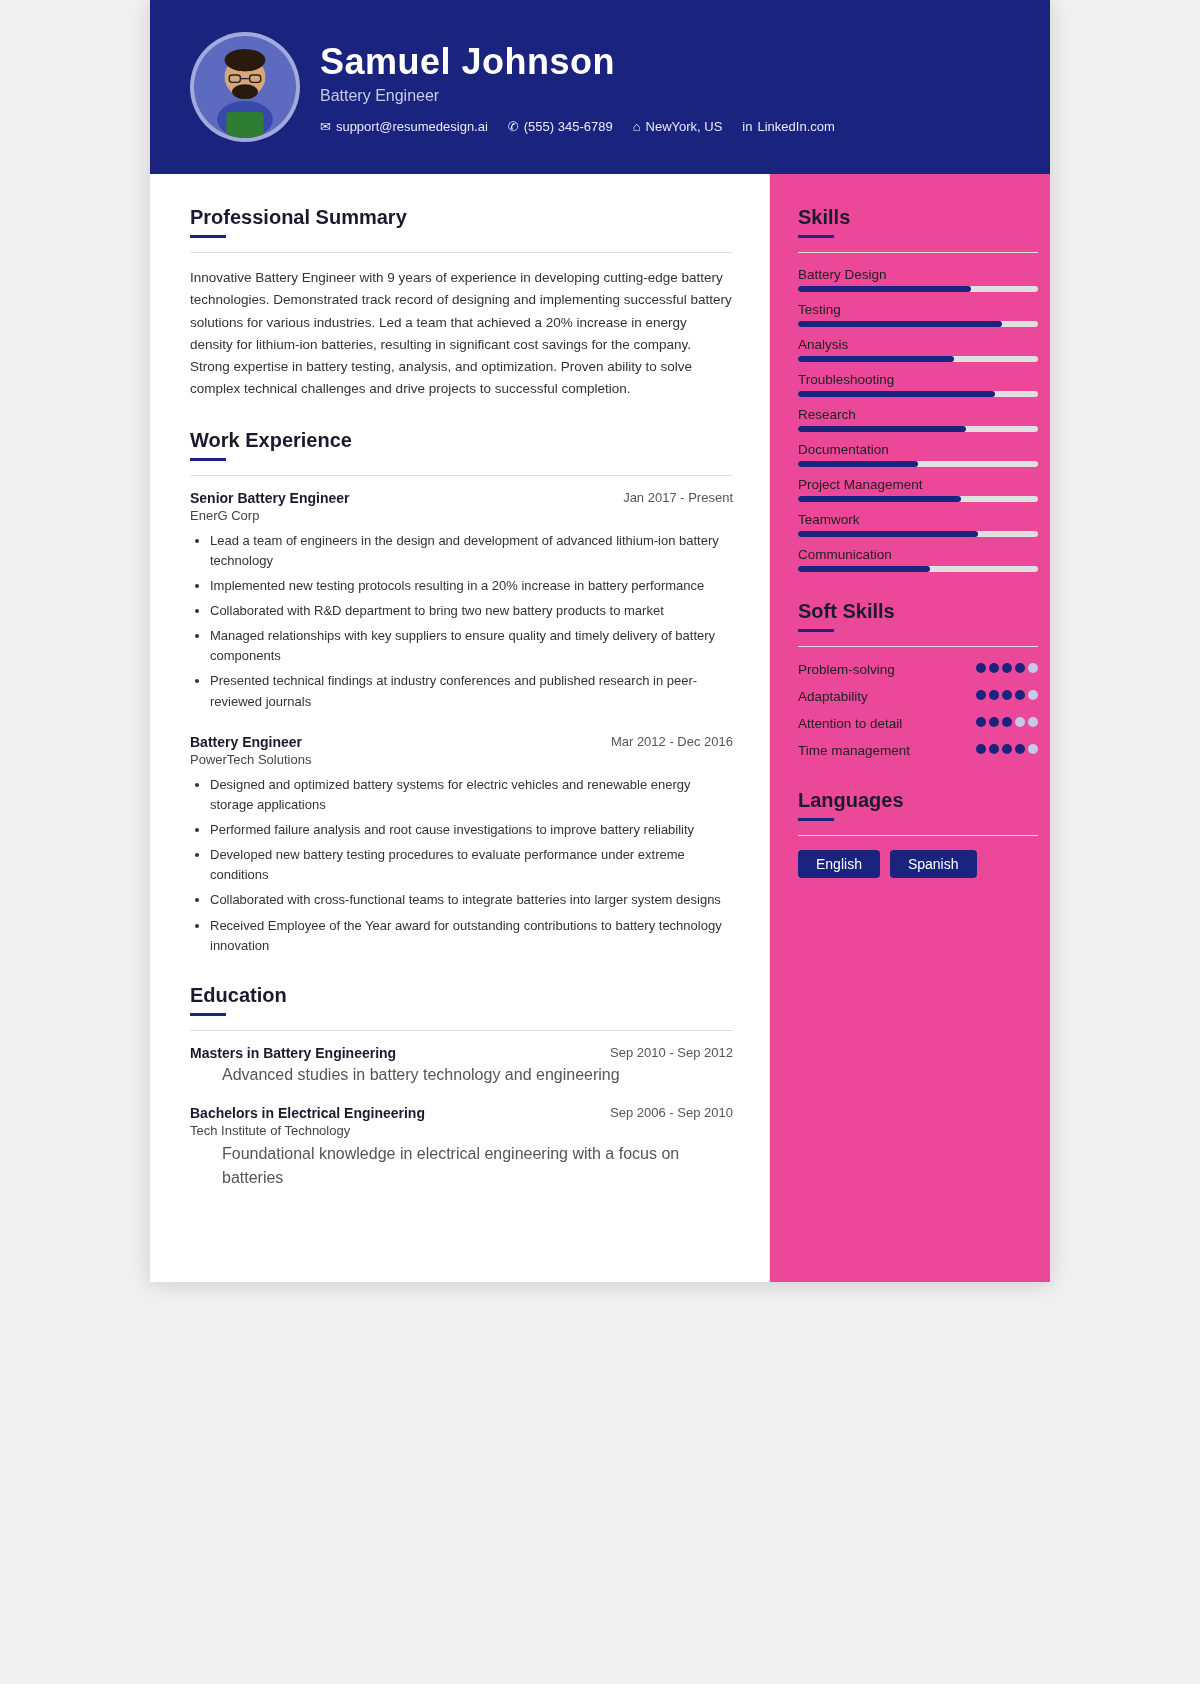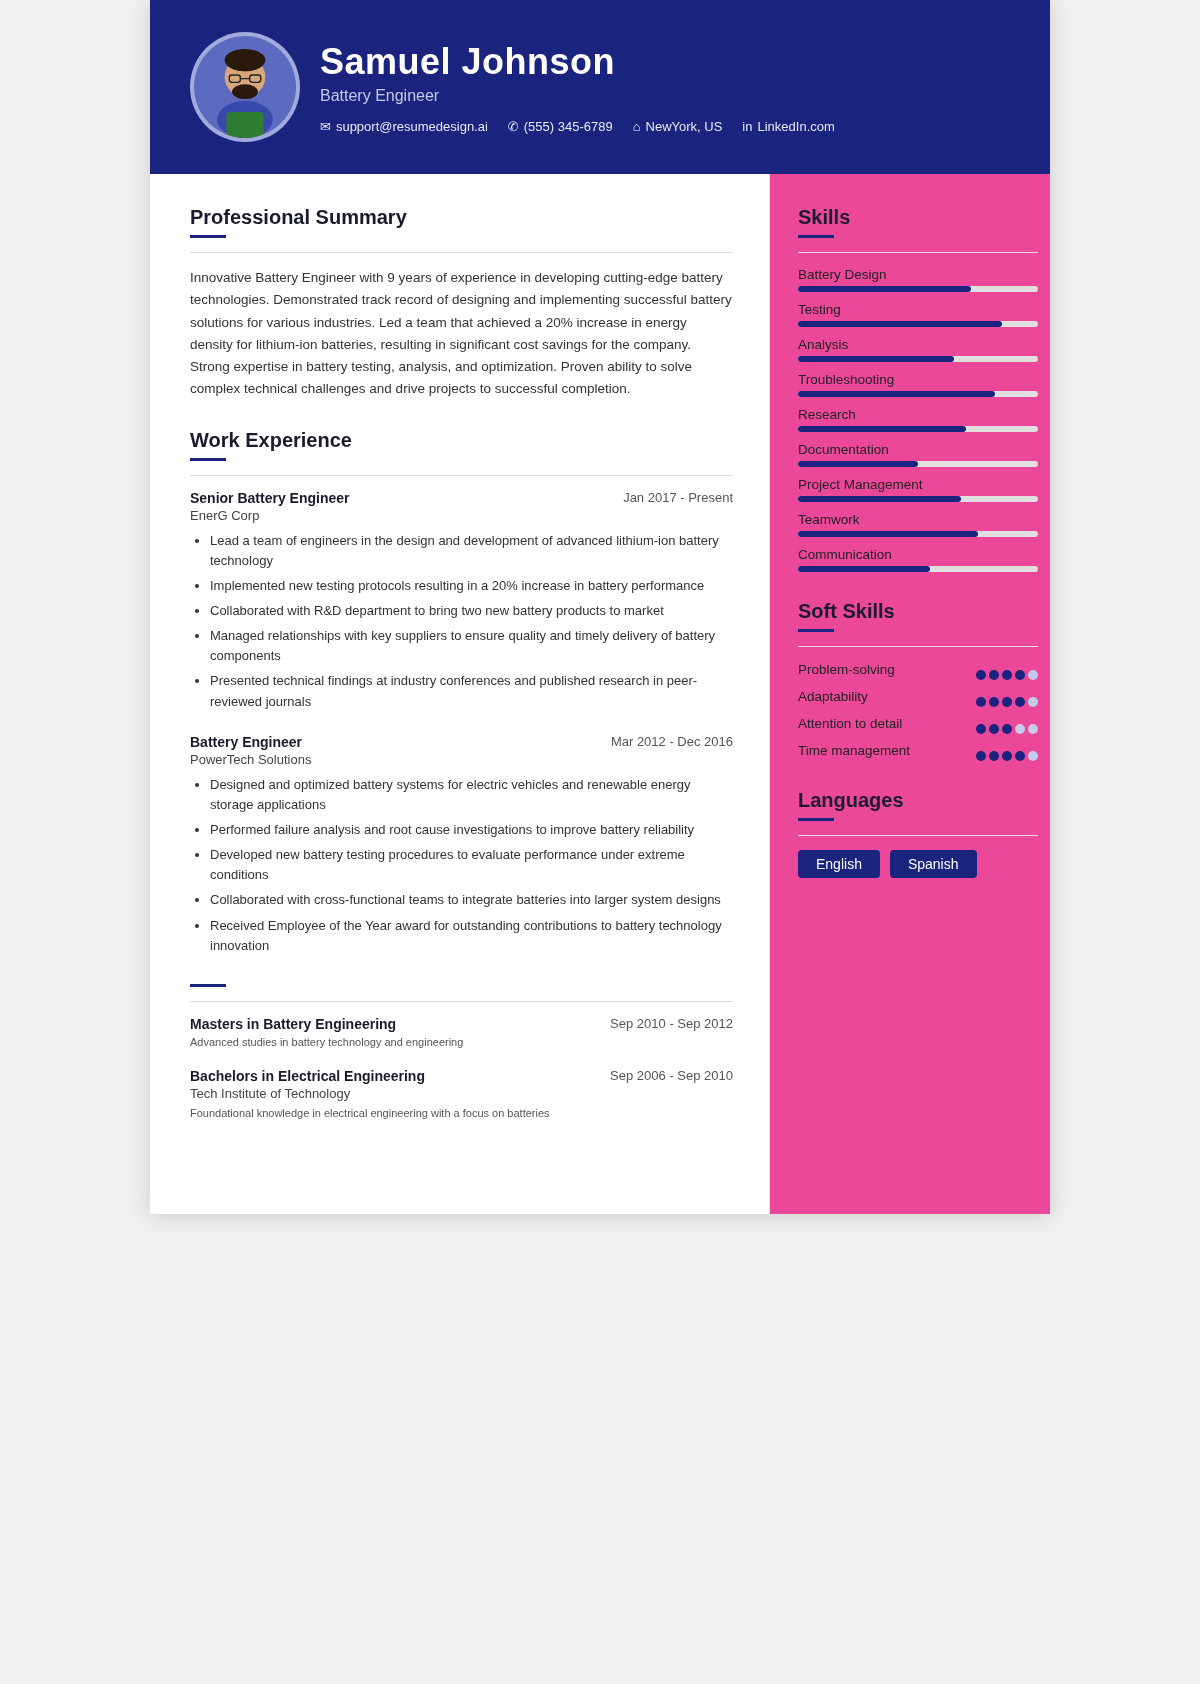--- a/index.html
+++ b/index.html
@@ -156,23 +156,24 @@
       font-size: 13px;
       color: #555;
       white-space: nowrap;
     }
     .edu-school {
       font-size: 13px;
       color: #444;
       margin-bottom: 4px;
     }
     .edu-desc {
-      font-size: 11px;
+      font-size: 16px;
       color: #555;
       line-height: 1.5;
+      margin-left: 32px;
     }
     
     .skills-section { margin-bottom: 28px; }
     .skill-item {
       margin-bottom: 10px;
     }
     .skill-name {
       font-size: 13.5px;
       color: #222;
       margin-bottom: 4px;
@@ -188,21 +189,21 @@
       height: 6px;
       background: #1a237e;
       border-radius: 3px;
       position: absolute;
       top: 0; left: 0;
     }
     
     .soft-skills-section { margin-bottom: 28px; }
     .soft-skill-item {
       display: flex;
-      align-items: flex-end;
+      align-items: flex-start;
       margin-bottom: 8px;
       gap: 10px;
     }
     .soft-skill-name {
       font-size: 13.5px;
       color: #222;
       flex: 1;
       line-height: 1.4;
     }
     .dots {
@@ -326,20 +327,21 @@
                 <li>Performed failure analysis and root cause investigations to improve battery reliability</li>
                 <li>Developed new battery testing procedures to evaluate performance under extreme conditions</li>
                 <li>Collaborated with cross-functional teams to integrate batteries into larger system designs</li>
                 <li>Received Employee of the Year award for outstanding contributions to battery technology innovation</li>
               </ul>
     </div>
           </div>
       </div>
 
       <div class="education-section">
+        <div class="section-title">Education</div>
         <div class="section-underline"></div>
         <hr class="section-divider">
         <div id="edu-container">
             <div class="edu-item">
       <div class="edu-header">
         <span class="edu-degree">Masters in Battery Engineering</span>
         <span class="edu-dates">Sep 2010 - Sep 2012</span>
       </div>
       <div class="edu-desc">Advanced studies in battery technology and engineering</div>
     </div>

